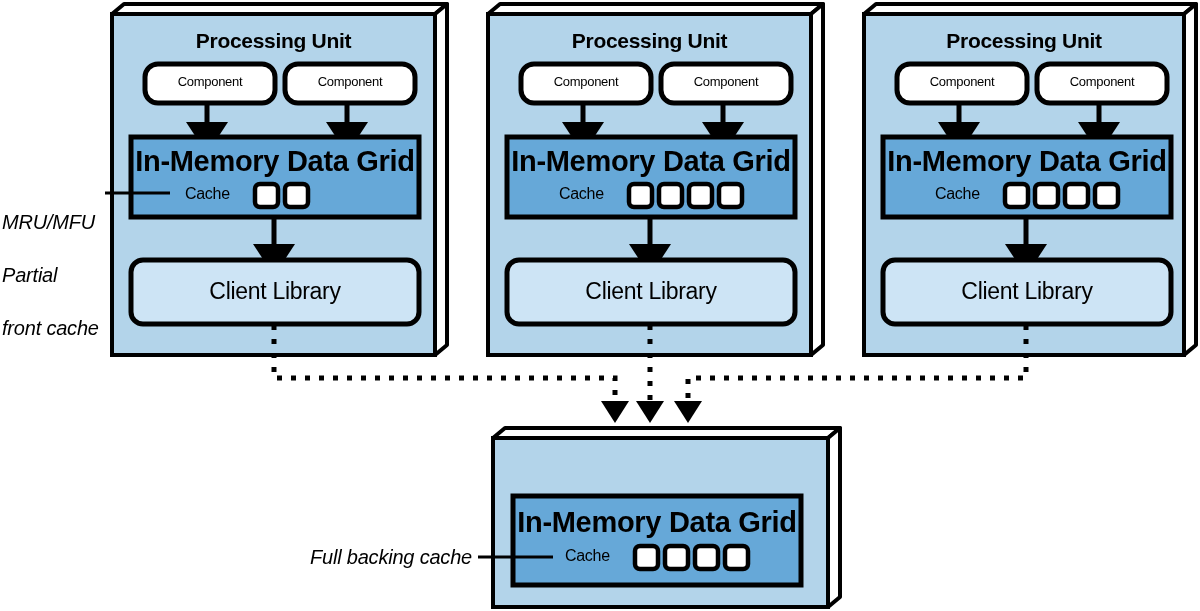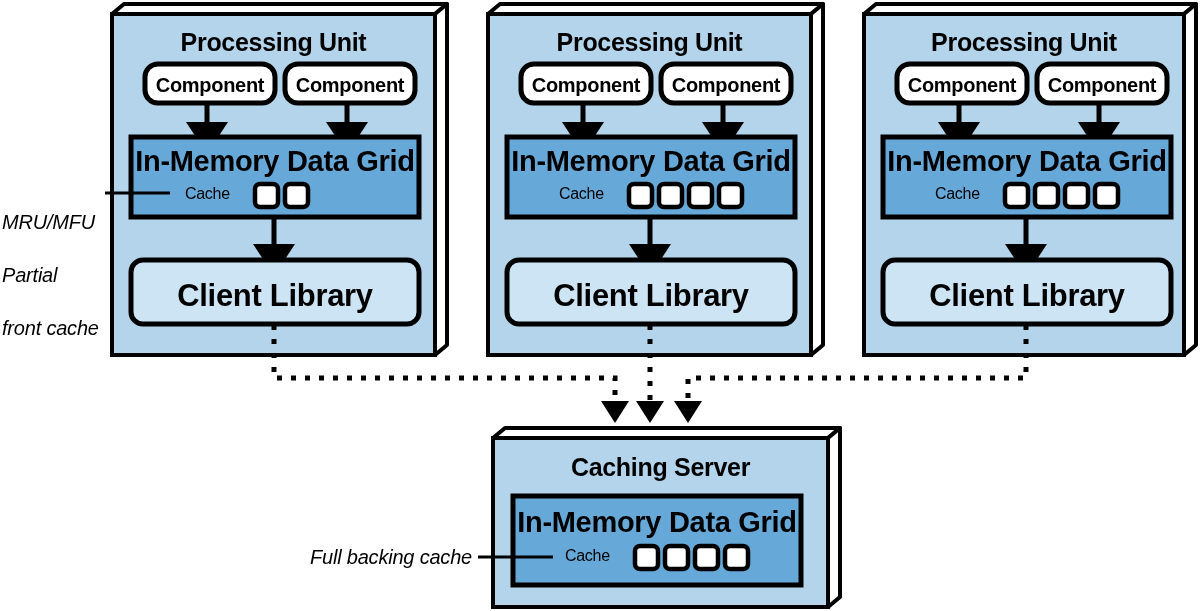--- a/index.html
+++ b/index.html
@@ -26,42 +26,42 @@
     width: 1200px;
     height: 611px;
   }
   
   .lbl {
     position: absolute;
     white-space: nowrap;
     line-height: 1;
   }
   .unit-title {
-    font-size: 25px;
+    font-size: 21px;
     font-weight: bold;
     letter-spacing: -0.3px;
   }
   .component-label {
-    font-size: 20px;
-    font-weight: bold;
+    font-size: 13px;
+    font-weight: normal;
     letter-spacing: -0.3px;
   }
   .imdg-title {
     font-size: 29px;
     font-weight: bold;
     letter-spacing: -0.3px;
   }
   .cache-label {
     font-size: 16px;
     font-weight: normal;
     letter-spacing: -0.3px;
   }
   .client-label {
-    font-size: 31px;
-    font-weight: bold;
+    font-size: 23px;
+    font-weight: normal;
     letter-spacing: -0.3px;
   }
   .server-title {
     font-size: 25px;
     font-weight: bold;
     letter-spacing: -0.3px;
   }
   .annot {
     font-size: 20px;
     font-style: italic;
@@ -201,21 +201,20 @@
   <div class="lbl cache-label" style="left:559px; top:186px;">Cache</div>
   <div class="lbl client-label" style="left:507px; top:280px; width:288px; text-align:center;">Client Library</div>
 
   <div class="lbl unit-title" style="left:864px; top:30px; width:320px; text-align:center;">Processing Unit</div>
   <div class="lbl component-label" style="left:897px; top:75px; width:130px; text-align:center;">Component</div>
   <div class="lbl component-label" style="left:1037px; top:75px; width:130px; text-align:center;">Component</div>
   <div class="lbl imdg-title" style="left:883px; top:147px; width:288px; text-align:center;">In-Memory Data Grid</div>
   <div class="lbl cache-label" style="left:935px; top:186px;">Cache</div>
   <div class="lbl client-label" style="left:883px; top:280px; width:288px; text-align:center;">Client Library</div>
 
-  <div class="lbl server-title" style="left:493px; top:455px; width:335px; text-align:center;">Caching Server</div>
   <div class="lbl imdg-title" style="left:513px; top:508px; width:288px; text-align:center;">In-Memory Data Grid</div>
   <div class="lbl cache-label" style="left:565px; top:548px;">Cache</div>
 
   <div class="lbl annot annot-multi" style="left:2px; top:183px; text-align:left;">
     <div>MRU/MFU</div>
     <div>Partial</div>
     <div>front cache</div>
   </div>
   <div class="lbl annot" style="left:297px; top:547px; width:175px; text-align:right;">Full backing cache</div>
 

